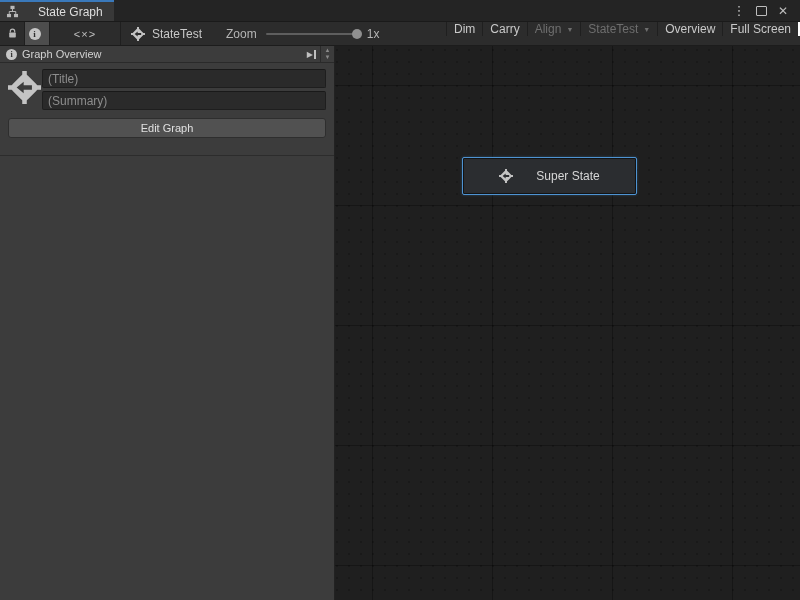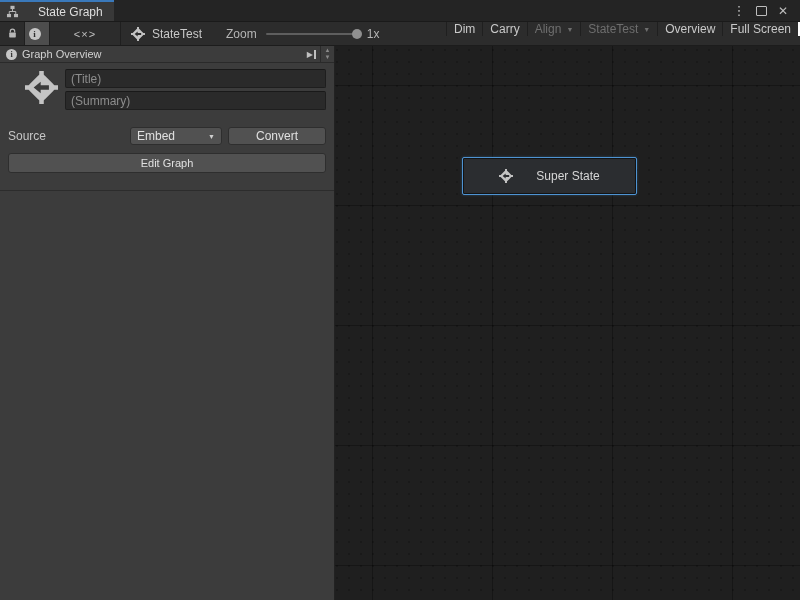--- a/index.html
+++ b/index.html
@@ -44,21 +44,21 @@
                 padding-left:6px;color:#d2d2d2;font-size:11px;}
   .info-circle{width:11px;height:11px;border-radius:50%;background:#c6c6c6;color:#2e2e2e;font-size:8px;
                font-weight:bold;display:inline-flex;align-items:center;justify-content:center;
                margin-right:5px;font-family:"Liberation Serif",serif;}
   .dock-btn{margin-left:auto;display:flex;align-items:center;gap:1px;padding:0 4px;color:#c0c0c0;}
   .dock-play{font-size:8px;}
   .dock-bar{width:2px;height:9px;background:#c0c0c0;}
   .spin-col{width:13px;height:100%;border-left:1px solid #2a2a2a;display:flex;flex-direction:column;
             align-items:center;justify-content:center;color:#8a8a8a;font-size:6px;line-height:1.1;}
 
-  .info-row{display:flex;padding:6px 8px 0 8px;gap:7px;margin-left:17px;}
+  .info-row{display:flex;padding:6px 8px 0 8px;gap:1px;}
   .big-state-icon{flex:0 0 auto;margin-top:2px;}
   .fields{flex:1;display:flex;flex-direction:column;gap:3px;}
   .field{height:19px;background:#2a2a2a;border:1px solid #1e1e1e;border-top-color:#191919;border-radius:2px;
          color:#b8b8b8;font-size:12px;padding:0 5px;outline:none;box-sizing:border-box;width:100%;
          font-family:"Liberation Sans","DejaVu Sans",sans-serif;}
   .field::placeholder{color:#8d8d8d;opacity:1;}
 
   .source-row{display:flex;align-items:center;margin:17px 8px 0 8px;}
   .source-label{flex:0 0 122px;color:#c6c6c6;}
   .dropdown{width:92px;height:18px;background:#515151;border:1px solid #2e2e2e;border-radius:3px;
@@ -195,30 +195,20 @@
           <rect x="0" y="6.9" width="3" height="2.2" fill="#c4c4c4"></rect>
           <rect x="13" y="6.9" width="3" height="2.2" fill="#c4c4c4"></rect>
           <polygon points="4.2,8 7.6,5.2 7.6,6.9 11.6,6.9 11.6,9.1 7.6,9.1 7.6,10.8" fill="var(--hole)"></polygon>
         </svg>
         <div class="fields">
           <input class="field" type="text" placeholder="(Title)" style="">
           <input class="field" type="text" placeholder="(Summary)" style="">
         </div>
       </div>
 
-      <div class="source-row">
-        <span class="source-label">Source</span>
-        <div class="dropdown">
-          <span>Embed</span>
-          <span class="chev">▼</span>
-        </div>
-        <div class="btn convert-btn">
-          <span>Convert</span>
-        </div>
-      </div>
 
       <div class="btn edit-graph-btn">
         <span>Edit Graph</span>
       </div>
 
       <div class="panel-divider"></div>
       <div class="panel-rest"></div>
     </div>
 
     <div class="canvas">

